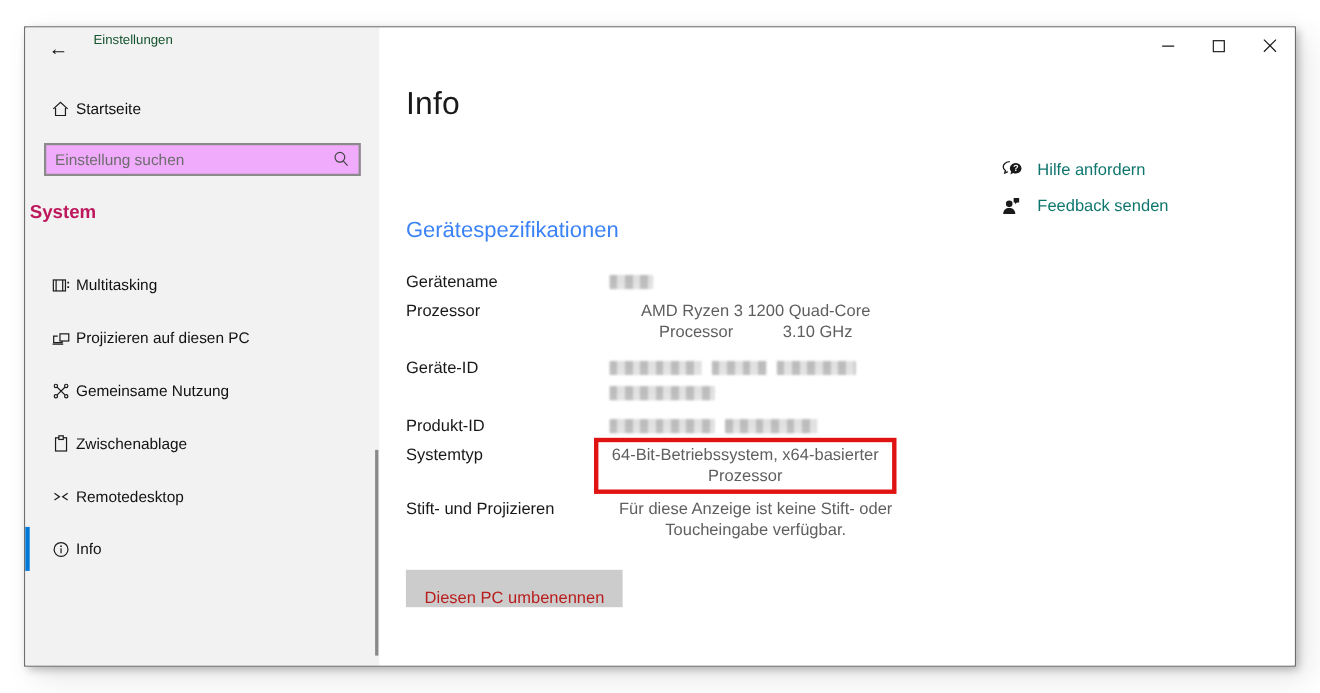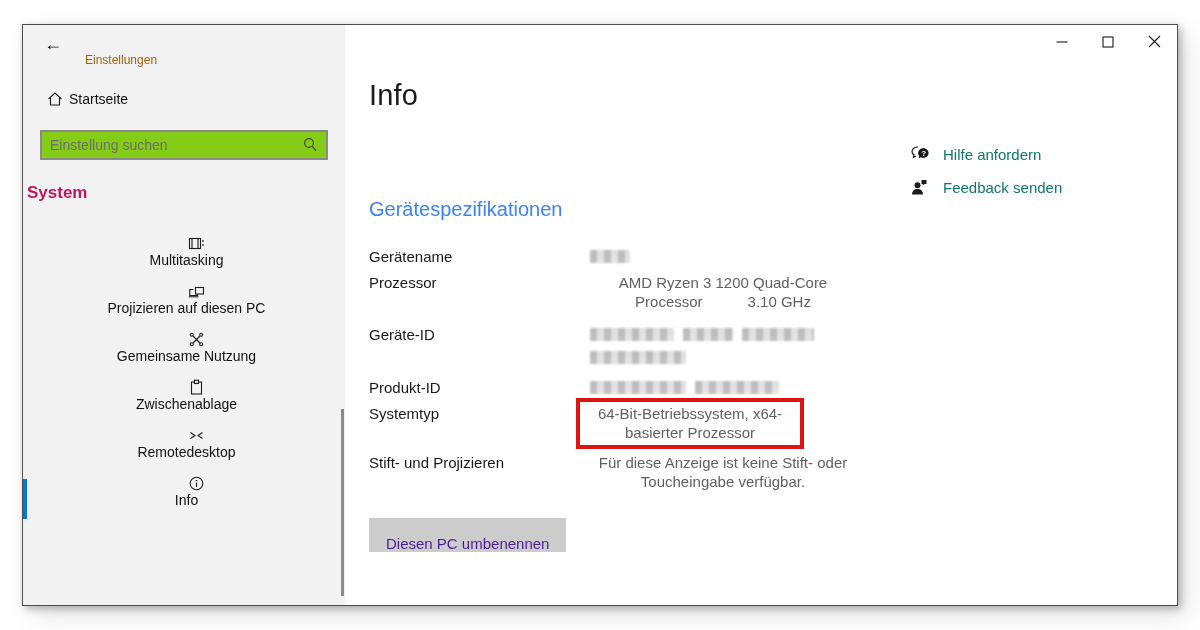--- a/index.html
+++ b/index.html
@@ -8,43 +8,43 @@
 
   .window { position:absolute; left:22px; top:24px; width:1156px; height:582px;
             background:#ffffff; border:1px solid #4d4d4d;
             box-shadow:3px 3px 8px rgba(0,0,0,.28), 10px 10px 26px rgba(0,0,0,.10); }
 
   
   .sidebar { position:absolute; left:0; top:0; bottom:0; width:322px; background:#f2f2f2; }
   .back-btn { position:absolute; left:14px; top:4px; width:32px; height:30px;
               font-size:18px; color:#111; background:none; border:none; cursor:pointer;
               display:flex; align-items:center; justify-content:center; }
-  .app-title { position:absolute; left:62px; top:28px; font-size:12px; color:#a16207; }
+  .app-title { position:absolute; left:62px; top:4px; font-size:12px; color:#14532d; }
 
   .side-item { position:absolute; left:0; width:100%; height:40px;
                display:flex; align-items:center; cursor:pointer; }
   .side-item .ic { width:16px; height:16px; margin-left:24px; flex:none; display:flex;
                    align-items:center; justify-content:center; color:#1b1b1b; }
   .side-item .lbl { margin-left:6px; font-size:14px; color:#111; }
   .home-item { top:54px; }
 
   .searchbox { position:absolute; left:17px; top:105px; width:288px; height:30px;
-               background:#84cc16; border:2px solid #8a8a8a; display:flex; align-items:center; }
+               background:#f0abfc; border:2px solid #8a8a8a; display:flex; align-items:center; }
   .searchbox input { flex:1; border:none; outline:none; background:transparent;
                      font-size:14px; color:#444; padding:0 6px 0 8px;
                      font-family:"Liberation Sans", sans-serif; }
   .searchbox input::placeholder { color:#6d6d6d; opacity:1; }
   .searchbox .mag { width:20px; height:20px; margin-right:6px; color:#444; flex:none; }
 
   .side-section { position:absolute; left:4px; top:158px; font-size:17px;
                   font-weight:bold; color:#be185d; }
 
   .nav { position:absolute; left:0; top:210px; width:100%; }
   .nav-item { position:relative; width:100%; height:48px;
-              display:flex; align-items:center; cursor:pointer;flex-direction:column; }
+              display:flex; align-items:center; cursor:pointer; }
   .nav-item .ic { width:17px; height:17px; margin-left:24px; flex:none; display:flex;
                   align-items:center; justify-content:center; color:#1b1b1b; }
   .nav-item .lbl { margin-left:5px; font-size:14px; color:#111; }
   .accent-bar { position:absolute; left:0; top:4px; width:4px; height:40px; background:#0078d7; }
 
   .side-scroll { position:absolute; left:318px; top:384px; width:3px; height:187px;
                  background:#8a8a8a; cursor:grab; }
 
   
   .main { position:absolute; left:322px; top:0; right:0; bottom:0; background:#fff; }
@@ -57,38 +57,38 @@
   h1.page-title { margin-top:54px; font-size:29px; font-weight:300; color:#1a1a1a; letter-spacing:.2px; }
 
   .help-links { position:absolute; left:565px; top:118px; }
   .help-link { display:flex; align-items:center; height:22px; margin-bottom:11px; cursor:pointer; }
   .help-link .hic { width:22px; height:20px; flex:none; color:#1a1a1a; }
   .help-link .htxt { margin-left:11px; font-size:15px; color:#0f766e; }
 
   h2.section-title { margin-top:86px; font-size:20px; font-weight:400; color:#3b82f6; }
 
   .specs { margin-top:26px; }
-  .spec-row { display:flex; margin-bottom:7px;gap:36px; }
+  .spec-row { display:flex; margin-bottom:7px; }
   .spec-label { width:185px; flex:none; font-size:15px; line-height:19px; color:#181818; }
   .spec-value { width:266px; font-size:15px; line-height:19px; color:#5f5f5f;text-align:center; }
 
   .blurline { display:flex; gap:9px; align-items:center; height:19px; }
   .blurseg { height:13px; border-radius:1px;
              background:
                repeating-linear-gradient(90deg, rgba(186,186,186,.85) 0 7px, rgba(228,228,228,.85) 7px 14px),
                repeating-linear-gradient(0deg, #dcdcdc 0 6px, #cbcbcb 6px 13px);
              filter:blur(1.1px); }
 
   .proc-line2 .speed { margin-left:45px; }
 
   .red-box { border:4px solid #e01212; padding:2px 10px 3px 10px;
-             margin:-6px 0 0 -14px; width:228px; }
+             margin:-6px 0 0 -14px; width:275px; }
 
   .rename-btn { margin-top:20px; background:#cccccc; border:none; cursor:pointer;
-                padding:17px 17px; font-size:15px; color:#4c1d95; height:29px;
+                padding:17px 17px; font-size:15px; color:#b91c1c; height:29px;
                 font-family:"Liberation Sans", sans-serif; }
 
   svg { display:block; }
 </style>
 </head>
 <body>
 
 <div class="window">
 
   <div class="sidebar">

